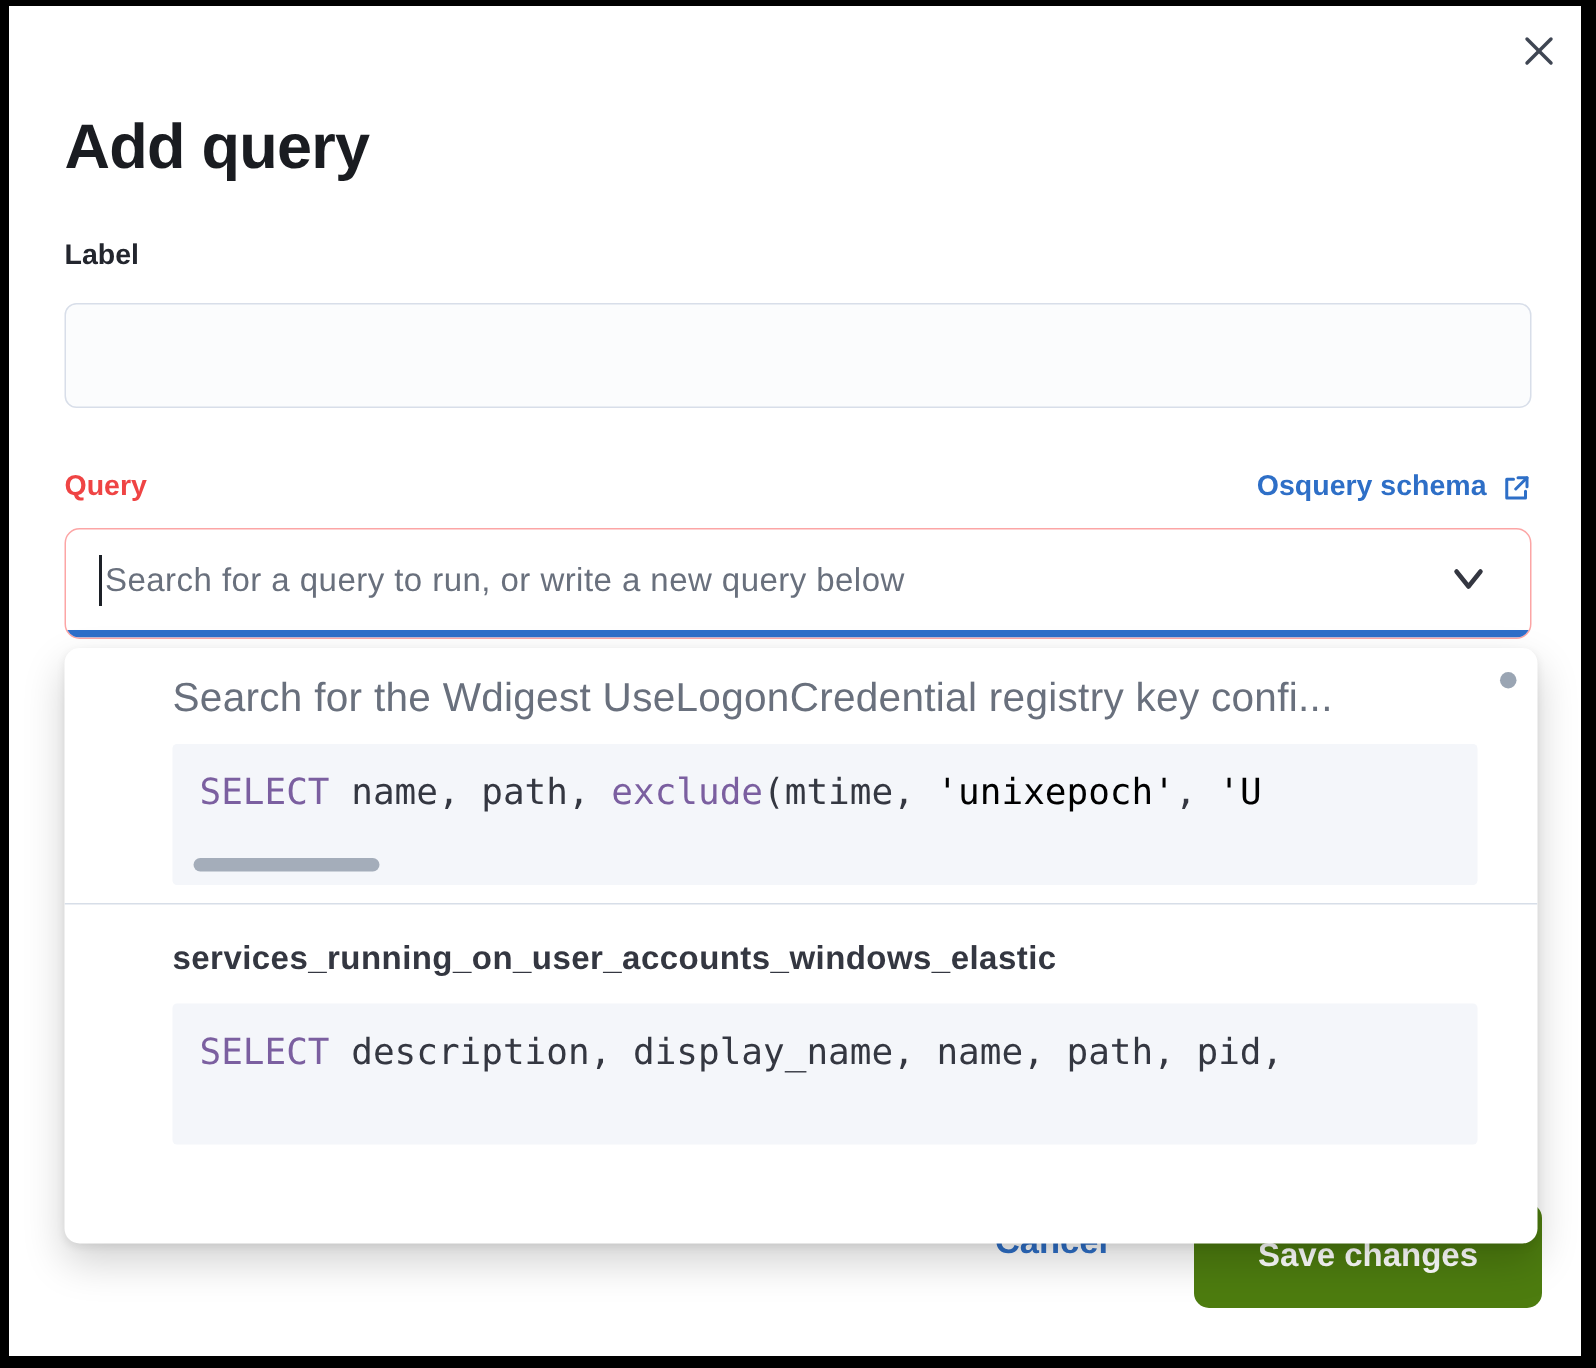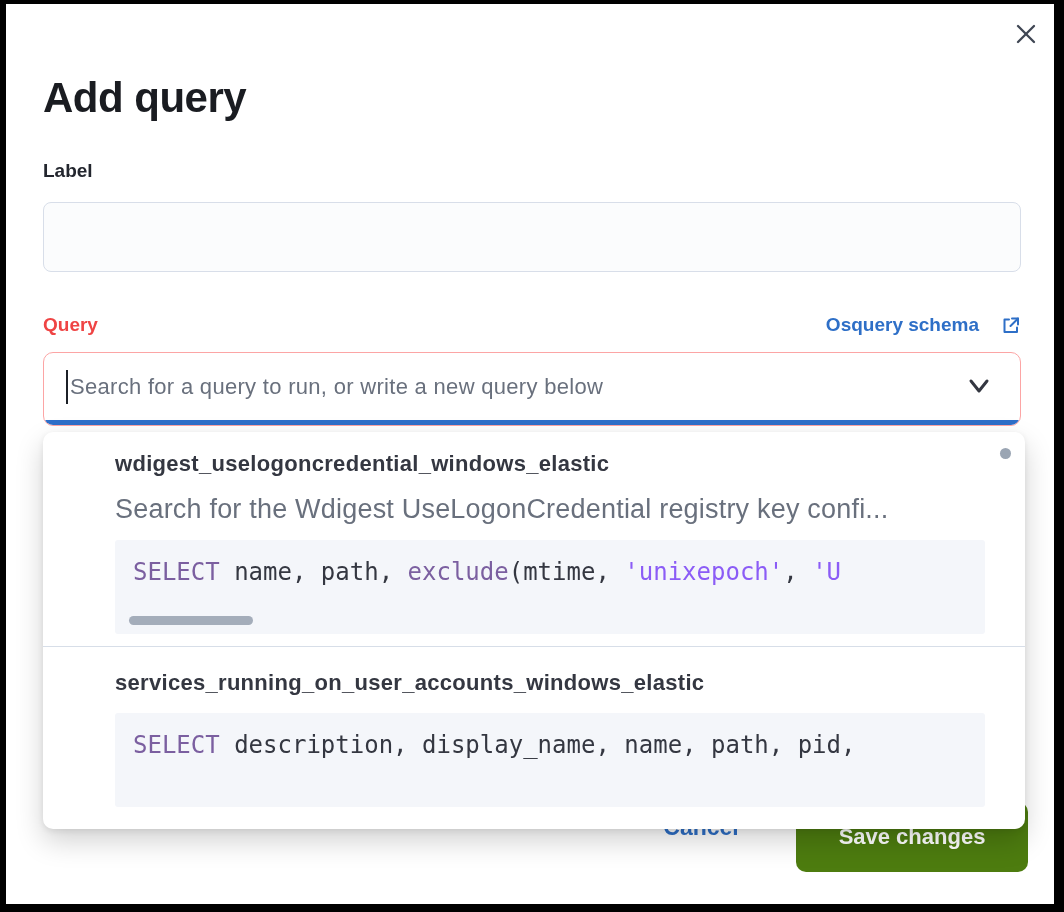--- a/index.html
+++ b/index.html
@@ -42,21 +42,21 @@
     font-family: "Liberation Sans", sans-serif;
   }
 
   
   .query-label {
     position: absolute; left: 37px; top: 308px;
     font-size: 19px; line-height: 26px; font-weight: 700; color: #ef4444;
   }
   .schema-link {
     position: absolute; right: 33px; top: 308px;
-    display: flex; align-items: center; gap: 21px;
+    display: flex; align-items: center; gap: 9px;
     font-size: 19px; line-height: 26px; font-weight: 700; color: #2e6fc7;
     text-decoration: none; cursor: pointer;
   }
 
   
   .combobox {
     position: absolute; left: 37px; top: 348px;
     width: 978px; height: 74px;
     background: #fff;
     border: 1px solid #fca5a5; border-radius: 10px;
@@ -110,21 +110,21 @@
     background: #f4f6fa; border-radius: 3px;
     padding: 16px 18px;
     margin-bottom: 12px;
     overflow: hidden;
     font-family: "DejaVu Sans Mono", monospace;
     font-size: 24px; line-height: 32px;
     white-space: nowrap;
     color: #343741;
   }
   .tok-keyword { color: #7b5fa0; }
-  .tok-string  { color: #8b5cf6; }
+  .tok-string  { color: #000000; }
   .tok-plain   { color: #343741; }
   .h-thumb {
     position: absolute; left: 14px; bottom: 9px;
     width: 124px; height: 9px; border-radius: 5px;
     background: #a4adba; cursor: pointer;
   }
   .divider { height: 1px; background: #d7dee8; margin-bottom: 18px; }
 
   
   .cancel-btn {
@@ -183,21 +183,20 @@
       <svg width="30" height="22" viewBox="0 0 30 22">
         <polyline points="7,5 15,15 23,5" fill="none" stroke="#343741" stroke-width="3" stroke-linecap="round" stroke-linejoin="round"></polyline>
       </svg>
     </span>
   </div>
 
   <div class="panel">
     <div class="scroll-dot"></div>
     <div class="options-wrap">
         <div class="option">
-          <div class="opt-title">wdigest_uselogoncredential_windows_elastic</div>
           <div class="opt-desc">Search for the Wdigest UseLogonCredential registry key confi...</div>
           <div class="opt-code"><span class="tok-keyword">SELECT</span><span class="tok-plain"> name, path, </span><span class="tok-keyword">exclude</span><span class="tok-plain">(mtime, </span><span class="tok-string">'unixepoch'</span><span class="tok-plain">, </span><span class="tok-string">'U</span><div class="h-thumb"></div></div>
         </div>
         <div class="divider"></div>
         <div class="option">
           <div class="opt-title">services_running_on_user_accounts_windows_elastic</div>
           <div class="opt-code"><span class="tok-keyword">SELECT</span><span class="tok-plain"> description, display_name, name, path, pid,</span></div>
         </div>
       </div>
   </div>

